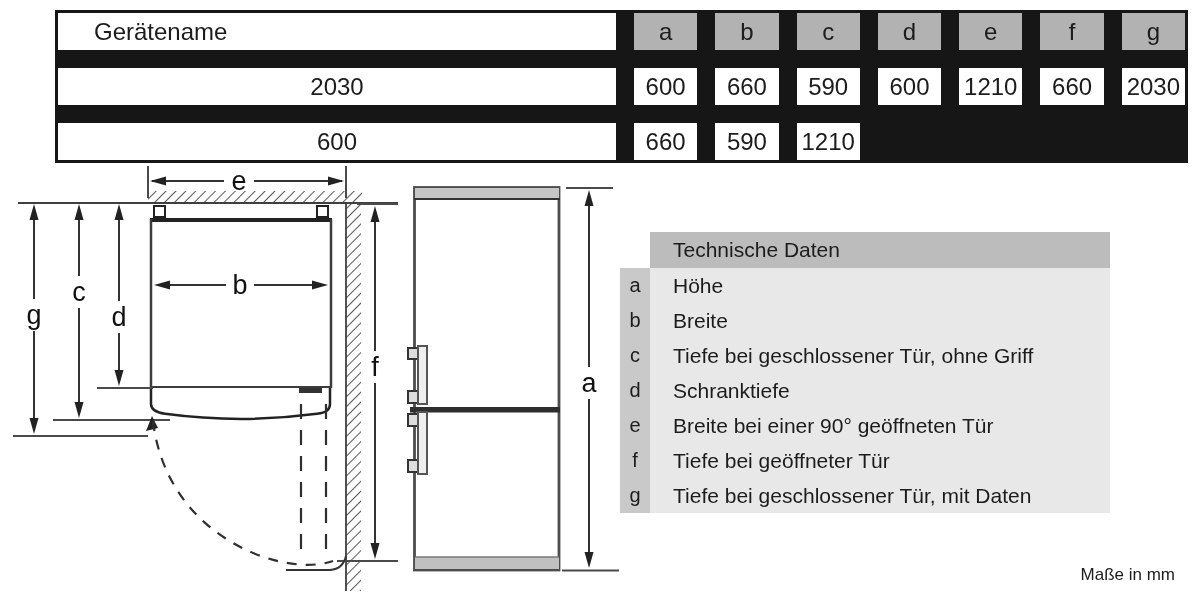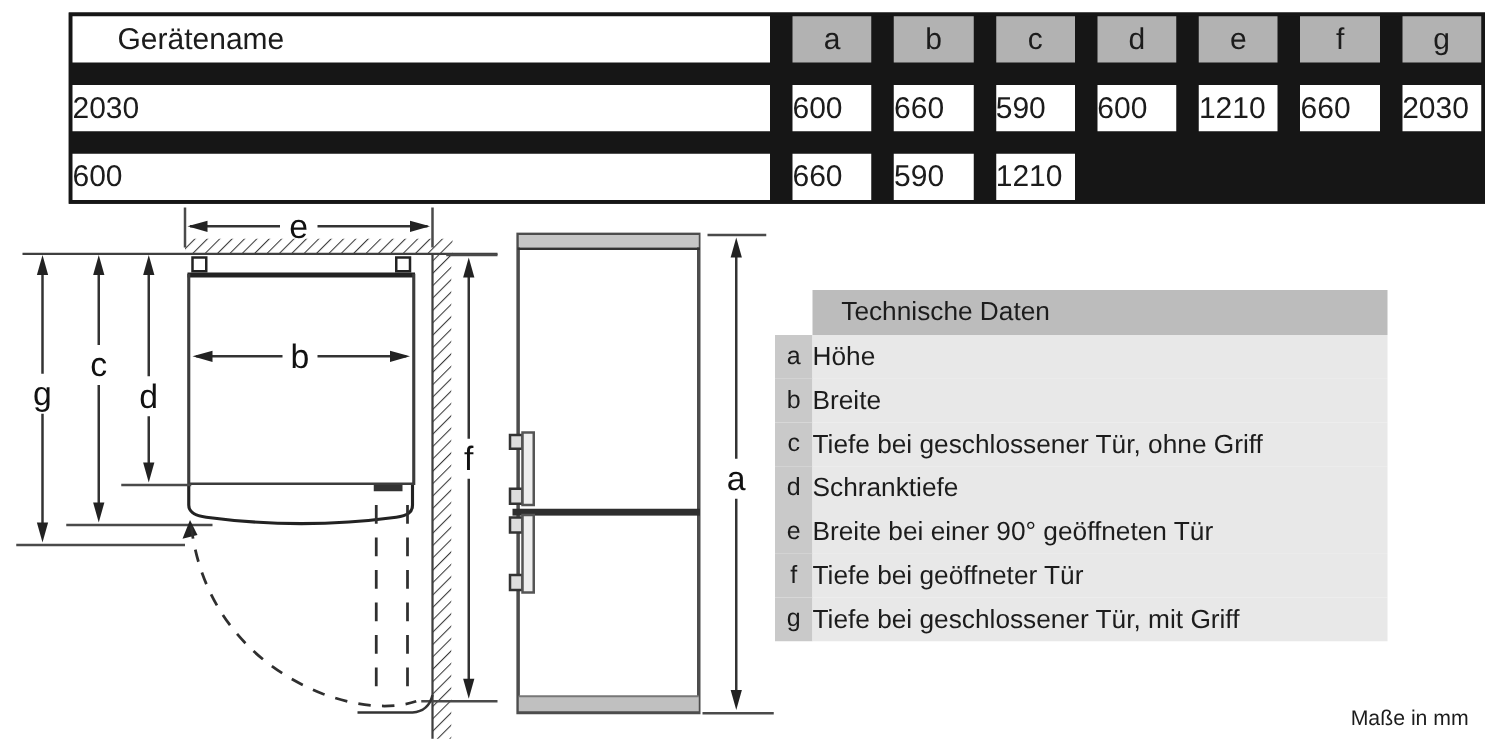--- a/index.html
+++ b/index.html
@@ -6,30 +6,30 @@
   body{width:1200px;height:600px;position:relative;overflow:hidden;
        font-family:"Liberation Sans",sans-serif;color:#1c1c1c;}
 
   
   .dim-table{position:absolute;left:55px;top:10px;width:1127px;
              border:3px solid #161616;background:#161616;
              display:grid;grid-template-columns:558px repeat(7,1fr);grid-gap:2px;gap:18px;}
   .dim-table .cell{background:#fff;height:37px;line-height:37px;font-size:24px;
                    white-space:nowrap;overflow:hidden;}
   .dim-table .name{text-align:left;padding-left:36px;}
-  .dim-table .num{}
+  .dim-table .num{text-align:center;}
   .dim-table .hletter{background:#b2b2b2;text-align:center;}
 
   
   .legend{position:absolute;left:620px;top:232px;width:490px;}
   .legend-header{margin-left:30px;height:36px;line-height:36px;background:#bcbcbc;
                  font-size:21px;padding-left:23px;}
   .legend-row{display:flex;height:35px;line-height:35px;}
   .legend-key{width:30px;background:#c9c9c9;text-align:center;font-size:20px;}
-  .legend-label{flex:1;background:#e8e8e8;font-size:21px;white-space:nowrap;}
+  .legend-label{flex:1;background:#e8e8e8;padding-left:23px;font-size:21px;white-space:nowrap;}
 
   
   .units-note{position:absolute;right:25px;top:565px;font-size:17px;}
 
   
   .diagram{position:absolute;left:0;top:148px;}
   .dimline{stroke:#333;stroke-width:2;fill:none;}
   .tick{stroke:#4a4a4a;stroke-width:2;fill:none;}
   .arrow{fill:#222;stroke:none;}
   .dimlabel{font-family:"Liberation Sans",sans-serif;font-size:27px;fill:#111;text-anchor:middle;}
@@ -206,17 +206,17 @@
   <div class="legend-row">
     <div class="legend-key">e</div>
     <div class="legend-label">Breite bei einer 90° geöffneten Tür</div>
   </div>
   <div class="legend-row">
     <div class="legend-key">f</div>
     <div class="legend-label">Tiefe bei geöffneter Tür</div>
   </div>
   <div class="legend-row">
     <div class="legend-key">g</div>
-    <div class="legend-label">Tiefe bei geschlossener Tür, mit Griff</div>
+    <div class="legend-label">Tiefe bei geschlossener Tür, mit Daten</div>
   </div>
 </div>
 
 <div class="units-note">Maße in mm</div>
 
 </body></html>

